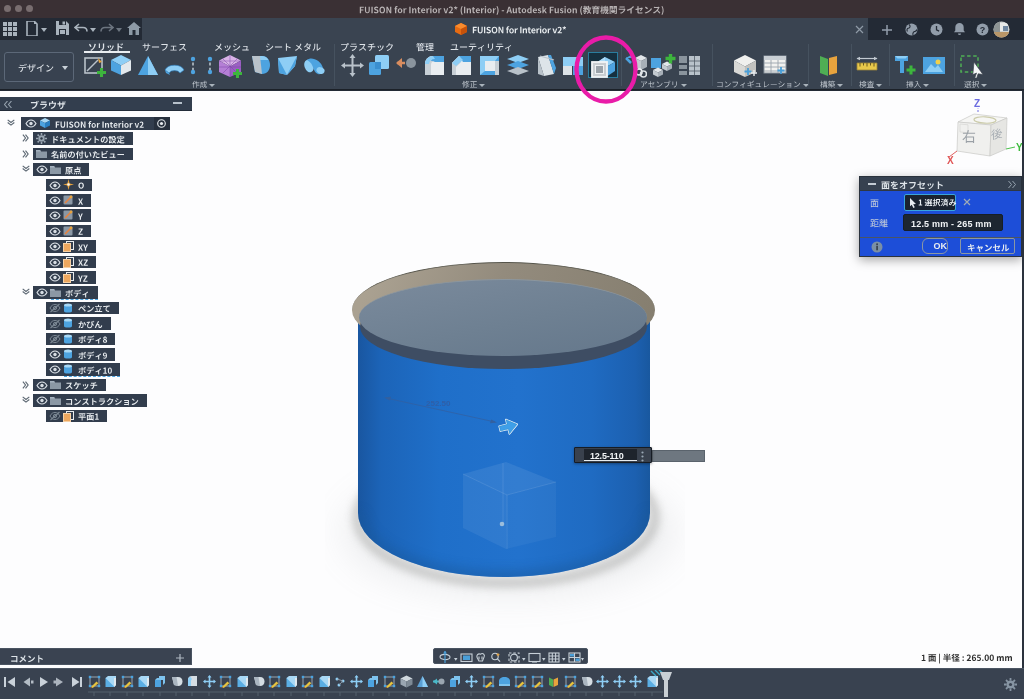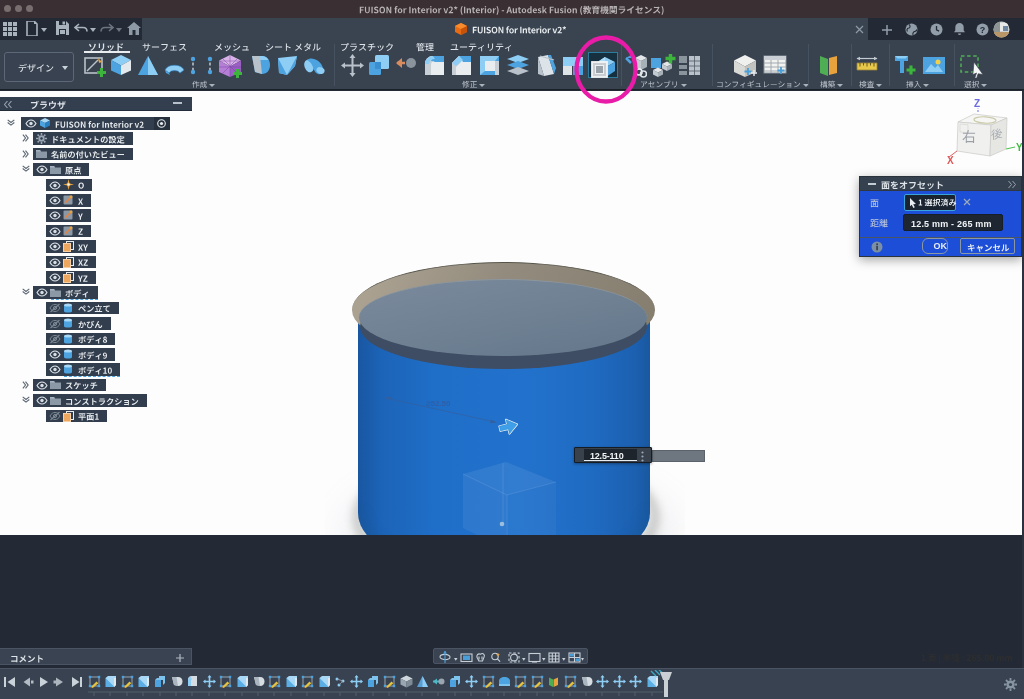--- a/index.html
+++ b/index.html
@@ -399,21 +399,21 @@
       </svg>
     </div>
     <div class="abs" style="left:981px;top:84px;width:0;height:0;border-left:3px solid transparent;border-right:3px solid transparent;border-top:3.5px solid #aab3bb"></div>
     <div class="abs" style="left:334px;top:44px;width:1px;height:42px;background:#46525f"></div>
     <div class="abs" style="left:621px;top:44px;width:1px;height:42px;background:#46525f"></div>
     <div class="abs" style="left:712px;top:44px;width:1px;height:42px;background:#46525f"></div>
     <div class="abs" style="left:808px;top:44px;width:1px;height:42px;background:#46525f"></div>
     <div class="abs" style="left:851px;top:44px;width:1px;height:42px;background:#46525f"></div>
     <div class="abs" style="left:889px;top:44px;width:1px;height:42px;background:#46525f"></div>
     <div class="abs" style="left:954px;top:44px;width:1px;height:42px;background:#46525f"></div>
-    <div class="abs" style="left:0;top:91px;width:1024px;height:444px;background:#fdfdfe;overflow:hidden">
+    <div class="abs" style="left:0;top:91px;width:1024px;height:577px;background:#fdfdfe;overflow:hidden">
       <svg class="abs" style="left:325px;top:329px" width="360" height="220" viewBox="0 0 360 220">
 <ellipse cx="181" cy="97" rx="149" ry="66" fill="none" stroke="#a9a9a6" stroke-width="7" filter="blur(5px)" opacity="0.75"></ellipse>
 <ellipse cx="184" cy="112" rx="165" ry="62" fill="#9aa0a4" filter="blur(18px)" opacity="0.18"></ellipse>
 </svg>
       <svg class="abs" style="left:356px;top:204px" width="296" height="295" viewBox="0 0 296 295">
 <defs>
           <linearGradient id="bodyg" x1="0" y1="0" x2="1" y2="0">
 <stop offset="0" stop-color="#1956a0"></stop>
             <stop offset="0.08" stop-color="#1c64b8"></stop>
             <stop offset="0.28" stop-color="#1f6fc9"></stop>

